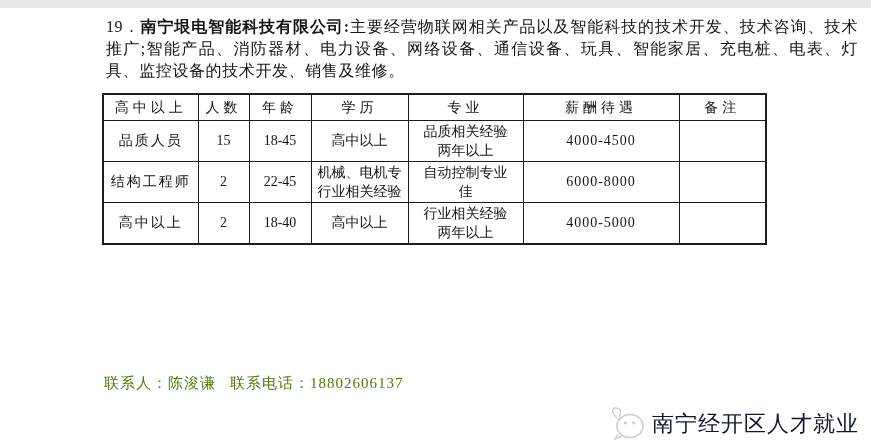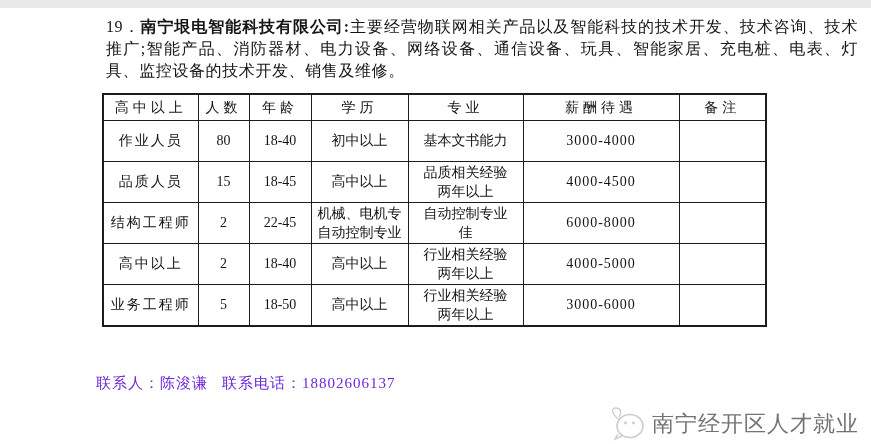--- a/index.html
+++ b/index.html
@@ -49,42 +49,42 @@
     white-space: pre-line;
     line-height: 19px;
   }
   table.jobs thead th { height: 26px; letter-spacing: 4px; }
   table.jobs tbody td { height: 41px; }
   table.jobs tbody td.col-pos { letter-spacing: 2px; }
   table.jobs td.col-salary { letter-spacing: 1px; }
   
   .contact-line {
     position: absolute;
-    left: 96px;
+    left: 104px;
     font-size: 15px;
     letter-spacing: 1px;
-    color: #6d28d9;
+    color: #4d7c0f;
   }
   .contact-line.line1 { top: 366px; }
   .contact-line.line2 { top: 393px; }
   .contact-line .gap { display: inline-block; width: 14px; }
   
   .watermark {
     position: absolute;
     right: 12px;
     bottom: 10px;
     display: flex;
     align-items: center;
     gap: 6px;
     user-select: none;
   }
   .watermark .wm-text {
     font-size: 22px;
     letter-spacing: 1px;
-    color: #737373;
+    color: #0f172a;
     text-shadow: 1px 1px 0 #ffffff;
     font-family: Liberation Sans, sans-serif;
   }
   .watermark svg { display: block; }
 </style>
 </head>
 <body>
 
 <div class="page">
 
@@ -106,67 +106,48 @@
         <th>人数</th>
         <th>年龄</th>
         <th>学历</th>
         <th>专业</th>
         <th>薪酬待遇</th>
         <th>备注</th>
       </tr>
     </thead>
     <tbody>
       <tr>
-        <td class="col-pos">作业人员</td>
-        <td>80</td>
-        <td>18-40</td>
-        <td>初中以上</td>
-        <td>基本文书能力</td>
-        <td class="col-salary">3000-4000</td>
-        <td></td>
-      </tr>
-      <tr>
         <td class="col-pos">品质人员</td>
         <td>15</td>
         <td>18-45</td>
         <td>高中以上</td>
         <td>品质相关经验
 两年以上</td>
         <td class="col-salary">4000-4500</td>
         <td></td>
       </tr>
       <tr>
         <td class="col-pos">结构工程师</td>
         <td>2</td>
         <td>22-45</td>
         <td>机械、电机专
-自动控制专业</td>
+行业相关经验</td>
         <td>自动控制专业
 佳</td>
         <td class="col-salary">6000-8000</td>
         <td></td>
       </tr>
       <tr>
         <td class="col-pos">高中以上</td>
         <td>2</td>
         <td>18-40</td>
         <td>高中以上</td>
         <td>行业相关经验
 两年以上</td>
         <td class="col-salary">4000-5000</td>
-        <td></td>
-      </tr>
-      <tr>
-        <td class="col-pos">业务工程师</td>
-        <td>5</td>
-        <td>18-50</td>
-        <td>高中以上</td>
-        <td>行业相关经验
-两年以上</td>
-        <td class="col-salary">3000-6000</td>
         <td></td>
       </tr>
     </tbody>
   </table>
 
   <div class="contact-line line1"><span>联系人：</span><span>陈浚谦</span><span class="gap"></span><span>联系电话：</span><span>18802606137</span></div>
 
 
   <div class="watermark">
     <span>

